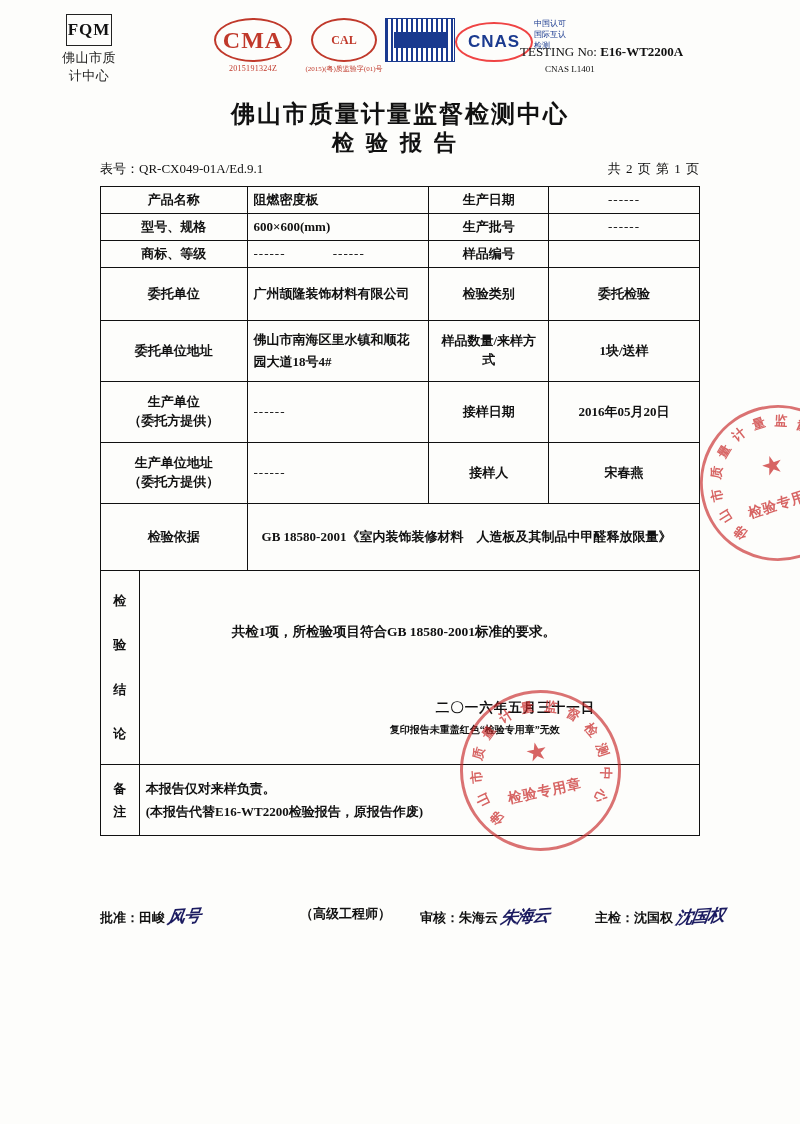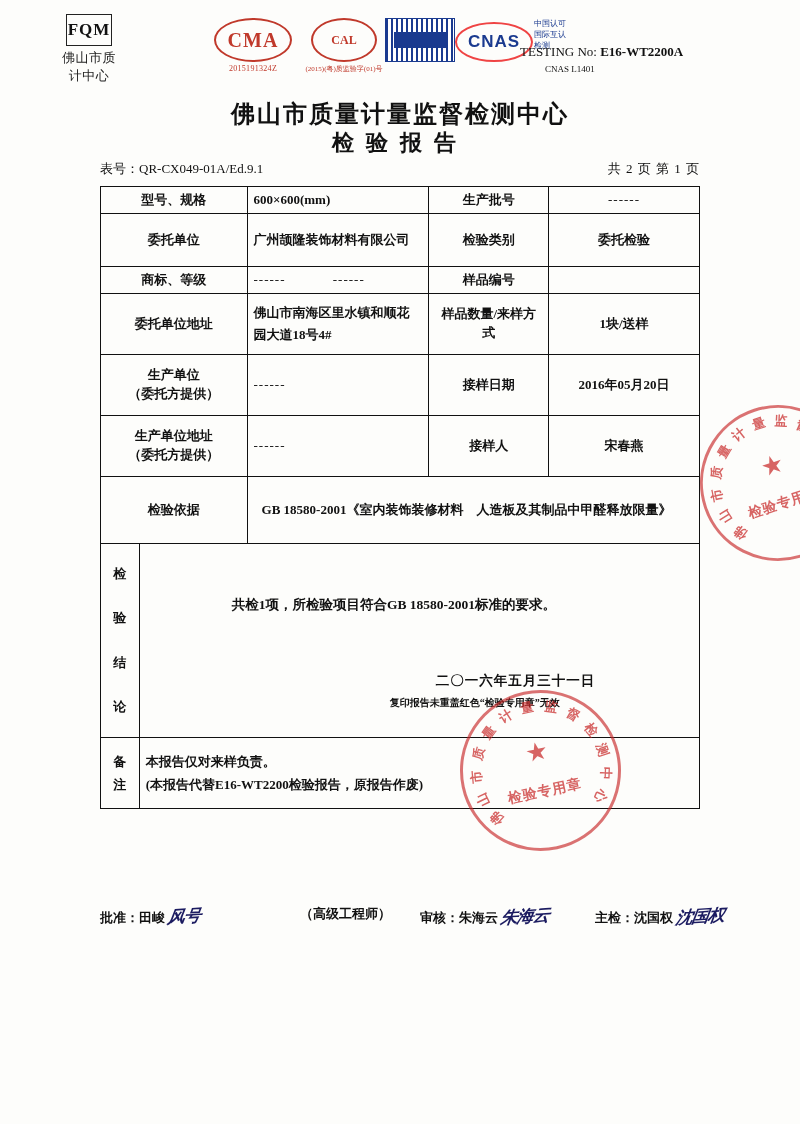--- a/index.html
+++ b/index.html
@@ -63,21 +63,21 @@
     text-align: center;
   }
   .cma-oval {
     width: 74px;
     height: 40px;
     border: 2.5px solid #c0392b;
     border-radius: 50%;
     margin: 0 auto;
     color: #c0392b;
     font-weight: bold;
-    font-size: 20px;
+    font-size: 24px;
     line-height: 40px;
     letter-spacing: 1px;
     font-family: "Liberation Serif", serif;
   }
   .cma-num {
     color: #c0392b;
     font-size: 8px;
     margin-top: 2px;
     letter-spacing: 0.3px;
   }
@@ -418,43 +418,49 @@
   <table class="main">
     <colgroup>
       <col style="width:26px">
       <col style="width:110px">
       <col style="width:186px">
       <col style="width:122px">
       <col style="width:156px">
     </colgroup>
 
     <tbody>
+        <tr>
+      <td class="lbl" colspan="2">产品名称</td>
+      <td class="val">阻燃密度板</td>
+      <td class="lbl">生产日期</td>
+      <td class="val-c dash">------</td>
+    </tr>
 
     <tr>
       <td class="lbl" colspan="2">型号、规格</td>
       <td class="val">600×600(mm)</td>
       <td class="lbl">生产批号</td>
       <td class="val-c dash">------</td>
     </tr>
 
     <tr>
+      <td class="lbl" colspan="2">商标、等级</td>
+      <td class="val two-dash">
+        <span class="dash">------</span>
+        <span class="dash">------</span>
+      </td>
+      <td class="lbl">样品编号</td>
+      <td class="val-c"></td>
+    </tr>
+
+    <tr>
       <td class="lbl" colspan="2" style="height:44px">委托单位</td>
       <td class="val">广州颉隆装饰材料有限公司</td>
       <td class="lbl">检验类别</td>
       <td class="val-c">委托检验</td>
-    </tr>
-
-    <tr>
-      <td class="lbl" colspan="2">商标、等级</td>
-      <td class="val two-dash">
-        <span class="dash">------</span>
-        <span class="dash">------</span>
-      </td>
-      <td class="lbl">样品编号</td>
-      <td class="val-c"></td>
     </tr>
 
     <tr>
       <td class="lbl" colspan="2" style="height:52px">委托单位地址</td>
       <td class="val" style="line-height:1.7">佛山市南海区里水镇和顺花园大道18号4#</td>
       <td class="lbl2">样品数量/来样方式</td>
       <td class="val-c">1块/送样</td>
     </tr>
 
     <tr>

